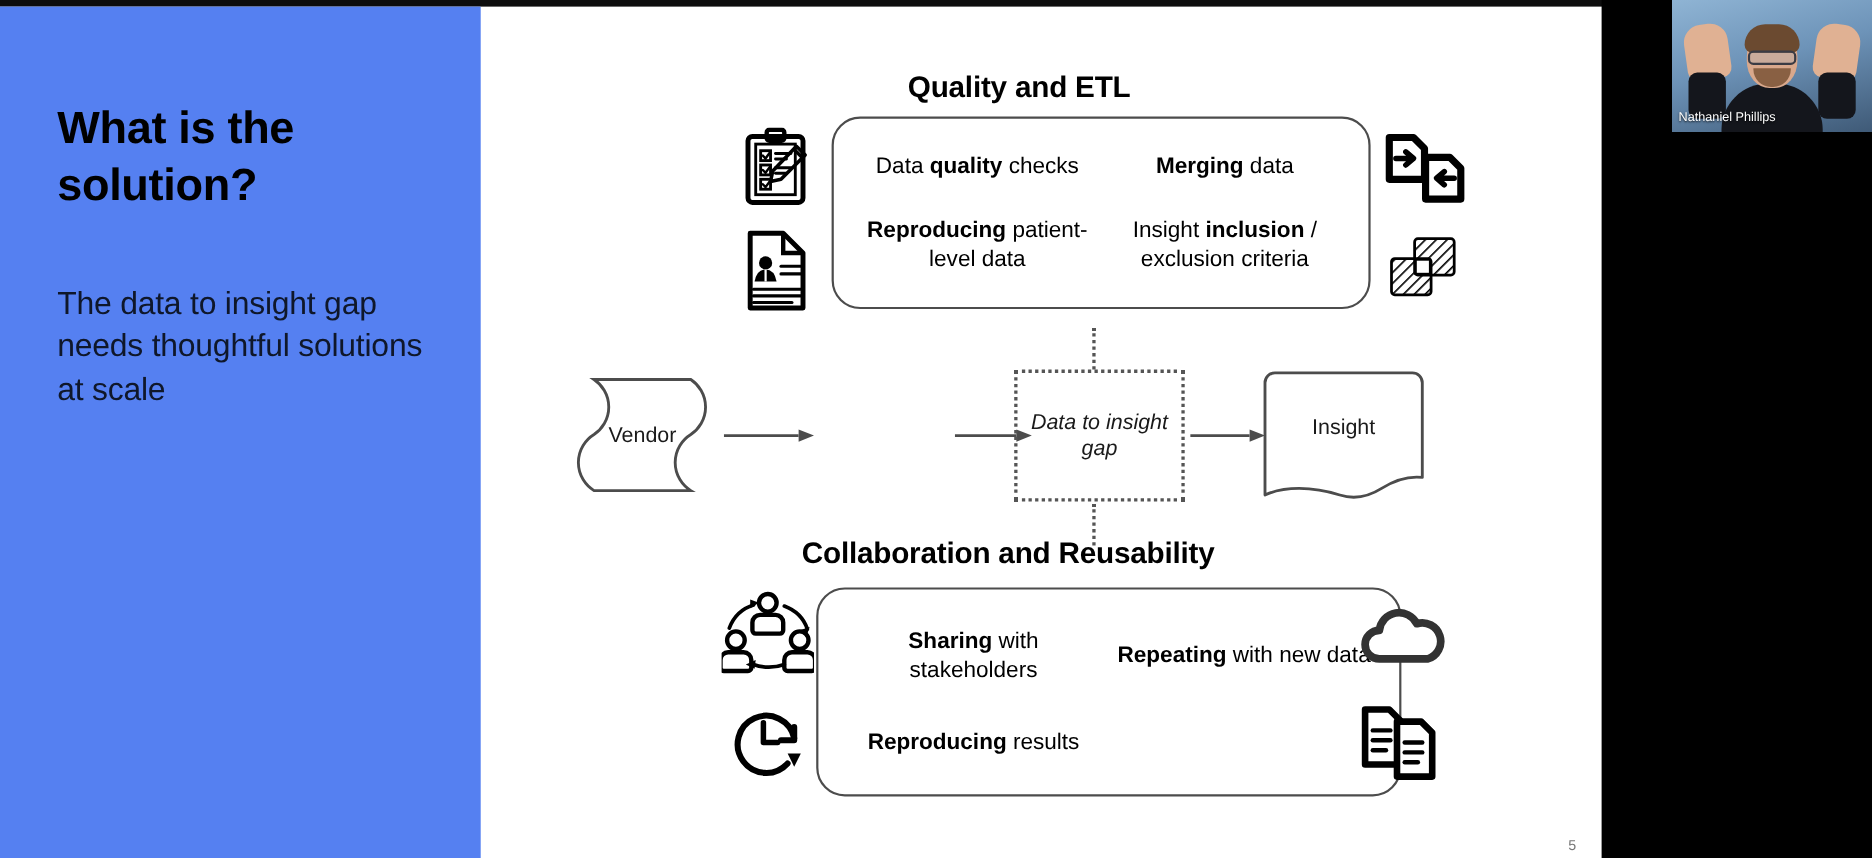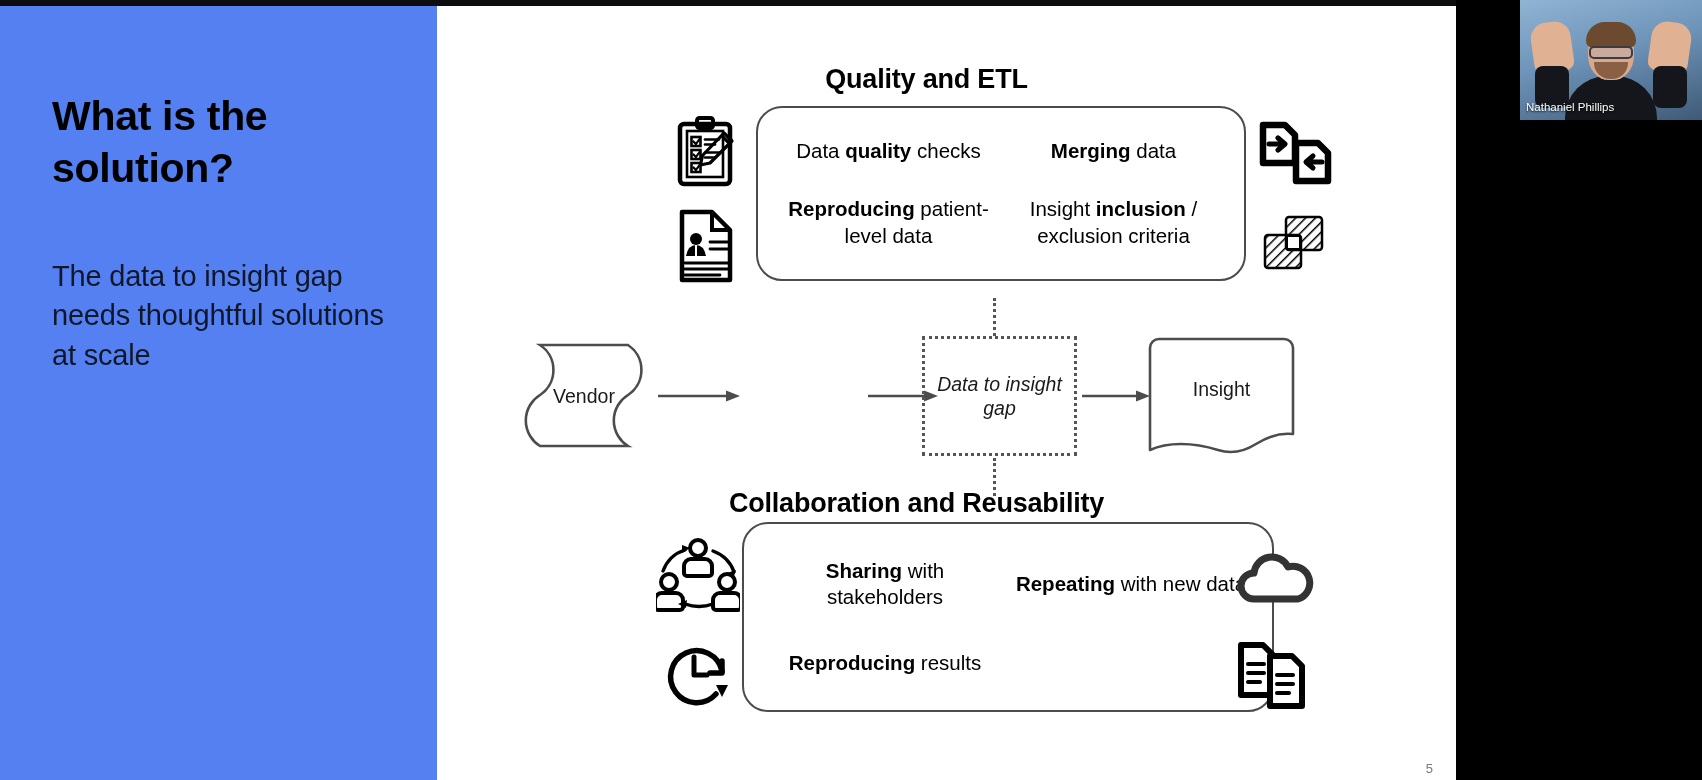--- a/index.html
+++ b/index.html
@@ -47,21 +47,21 @@
   }
   #heading-quality { top:58px; left:-20px; }
   #heading-collab  { top:482px; left:-30px; }
 
   
   .info-box {
     position:absolute; border:2.5px solid #4c4c4c; border-radius:26px;
     background:#fff;
   }
   #box-quality { left:319px; top:100px; width:490px; height:175px; }
-  #box-collab  { left:305px; top:516px; width:532px; height:190px; }
+  #box-collab  { left:305px; top:528px; width:532px; height:190px; }
 
   .cell-grid {
     position:absolute; inset:0;
     display:grid; grid-template-columns:1fr 1fr; align-items:center;
     padding:14px 18px;
   }
   .cell {
     text-align:center; font-size:20.5px; color:#000; line-height:1.3;
     padding:6px 4px;
   }

